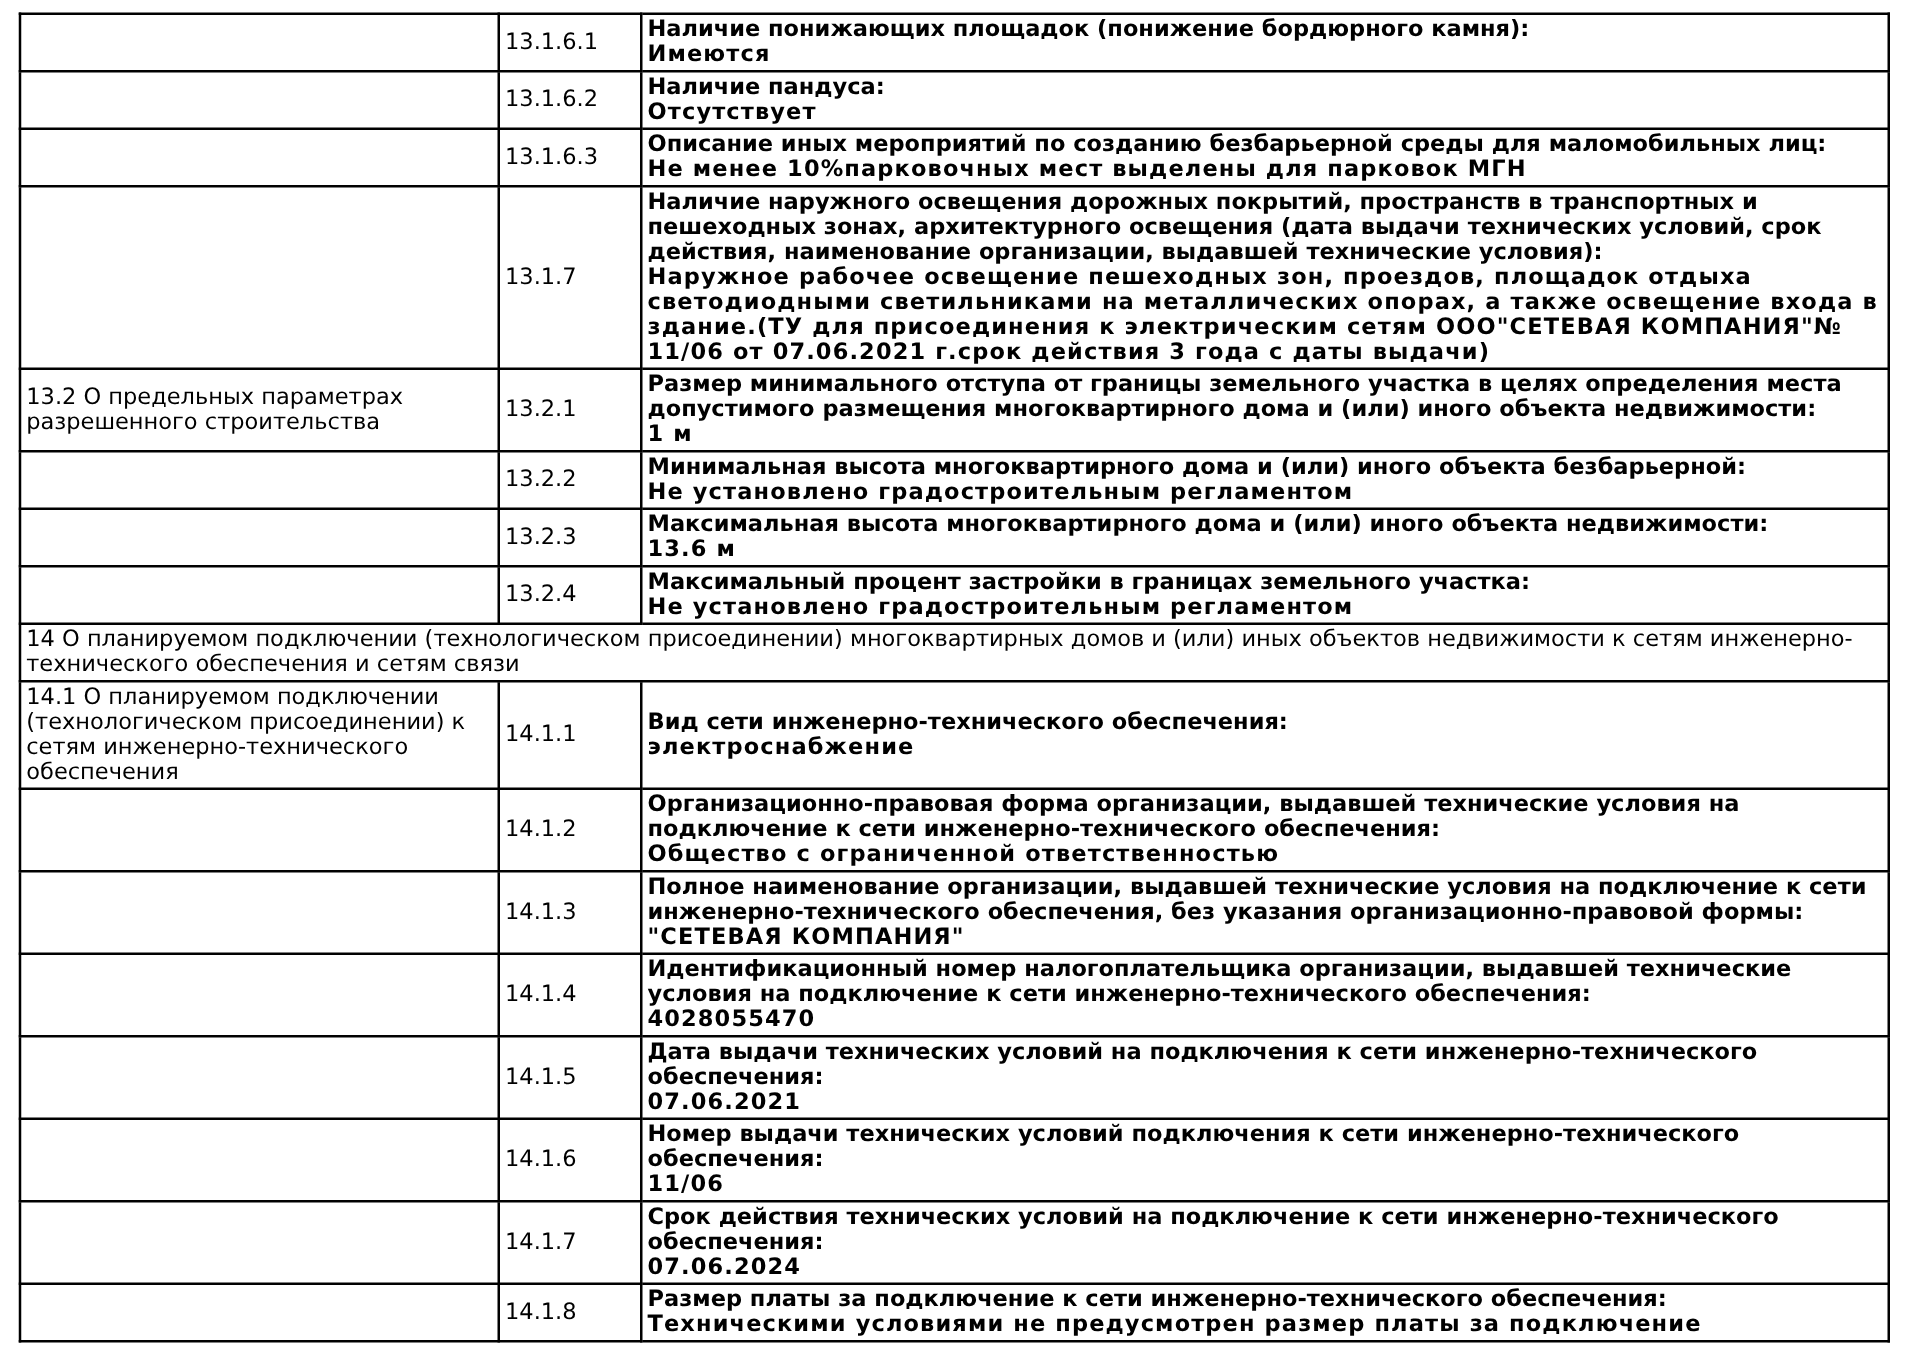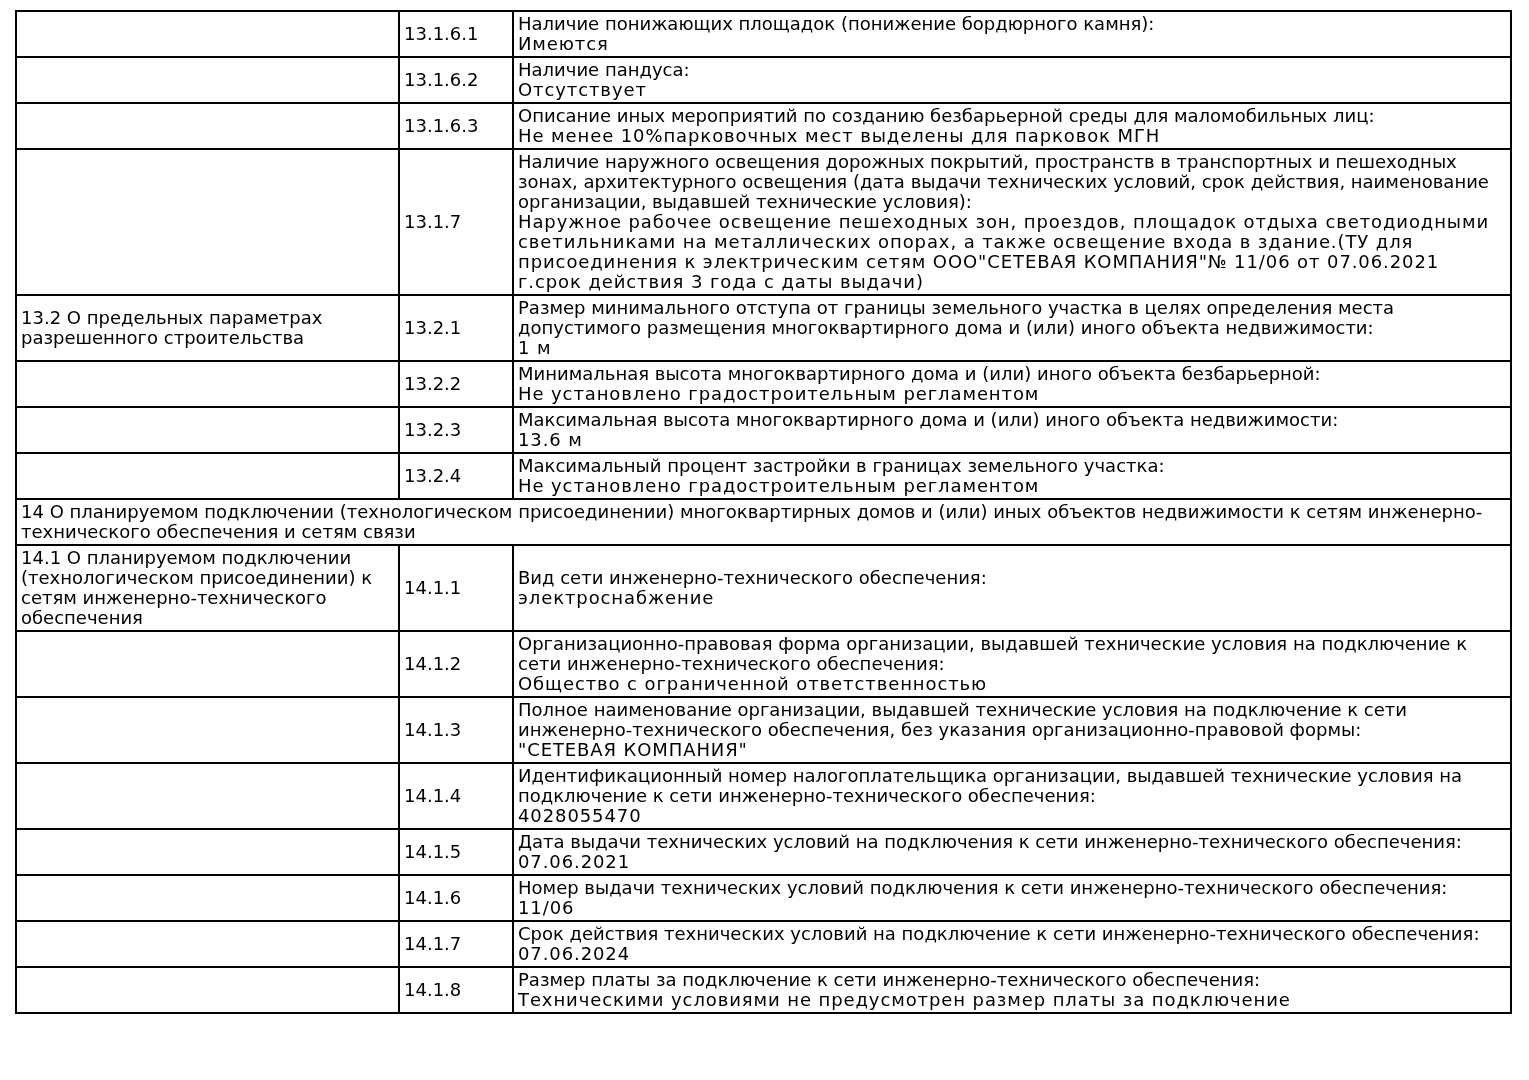--- a/index.html
+++ b/index.html
@@ -41,24 +41,24 @@
     padding-left: 8px;
   }
   td.c-content {
     padding-left: 5px;
   }
   td.c-full {
     padding-left: 5px;
     margin-top: 48px;
   }
   .label {
-    font-weight: normal;
+    font-weight: bold;
   }
   .value {
-    font-weight: normal;
+    font-weight: bold;
     letter-spacing: 0.9px;
   }
 </style>
 </head>
 <body>
 
 <div class="doc-page">
   <table class="decl">
     <tbody>
   <tr>

